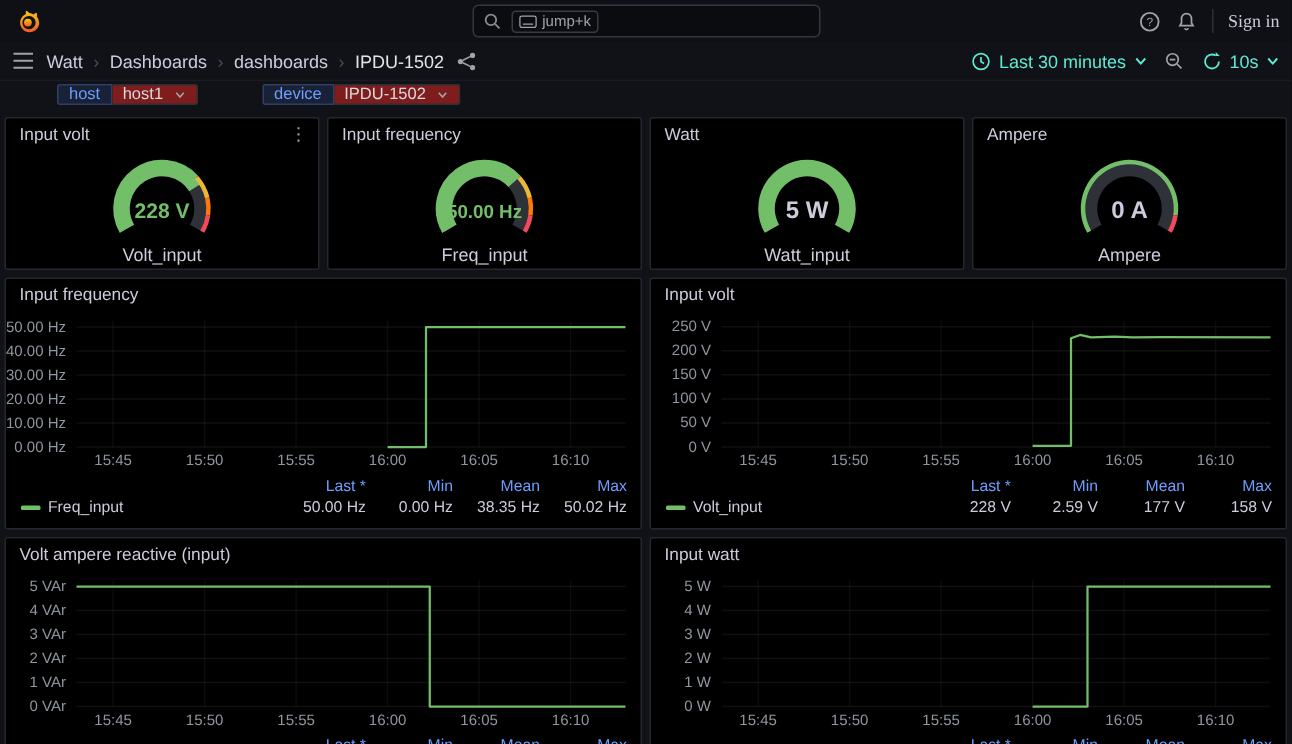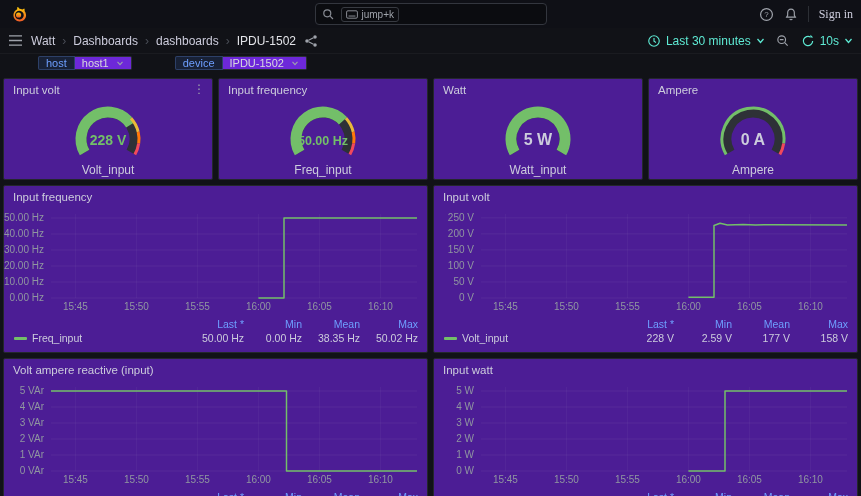--- a/index.html
+++ b/index.html
@@ -27,26 +27,26 @@
   .icon-btn { display:flex; align-items:center; color:#9fa3ab; cursor:pointer; }
   .toolbar-right { margin-left:auto; display:flex; align-items:flex-start; gap:11px; color:#5eead4; }
   .tool-group { display:flex; align-items:center; gap:5px; white-space:nowrap; }
 
   
   .variables { height:20px; margin:2px 0 2px; display:flex; align-items:center; gap:12px; padding:0 7px; }
   .var-group { display:flex; align-items:flex-start; height:20px;padding-left:31px; }
   .var-label { display:flex; align-items:center; padding:0 7px; font-size:11px; color:#6e9fff;
     background:rgba(61,113,217,0.16); border:1px solid rgba(110,159,255,0.25); border-radius:2px 0 0 2px; }
   .var-value { display:flex; align-items:center; gap:7px; padding:0 7px; font-size:11px; color:#d8d9dd;
-    background:#6d28d9; border:1px solid #2c3036; border-left:none; border-radius:0 2px 2px 0; cursor:pointer; }
+    background:#7f1d1d; border:1px solid #2c3036; border-left:none; border-radius:0 2px 2px 0; cursor:pointer; }
 
   
   .dashboard { padding:0 3px; }
   .row { display:flex; gap:5px; margin-bottom:5px; }
-  .panel { position:relative; flex:1; background:#4c1d95; border:1px solid #24272d; border-radius:2px; overflow:hidden; }
+  .panel { position:relative; flex:1; background:#000000; border:1px solid #24272d; border-radius:2px; overflow:hidden; }
   .row-gauges { height:102px; }
   .row-charts { height:168px; }
   .panel-header { height:22px; display:flex; align-items:center; padding:0 9px; }
   .panel-title { font-size:11.5px; color:#ccccdc; cursor:pointer; white-space:nowrap; }
   .kebab { position:absolute; top:3px; right:7px; color:#9fa3ab; font-size:12px; cursor:pointer; }
 
   .gauge-wrap { height:78px; display:flex; flex-direction:column; align-items:center; justify-content:center; }
   svg.gauge { width:150px; height:60px; display:block; }
   .gauge-label { font-size:12px; color:#ccccdc; margin-top:-1px; }
 

